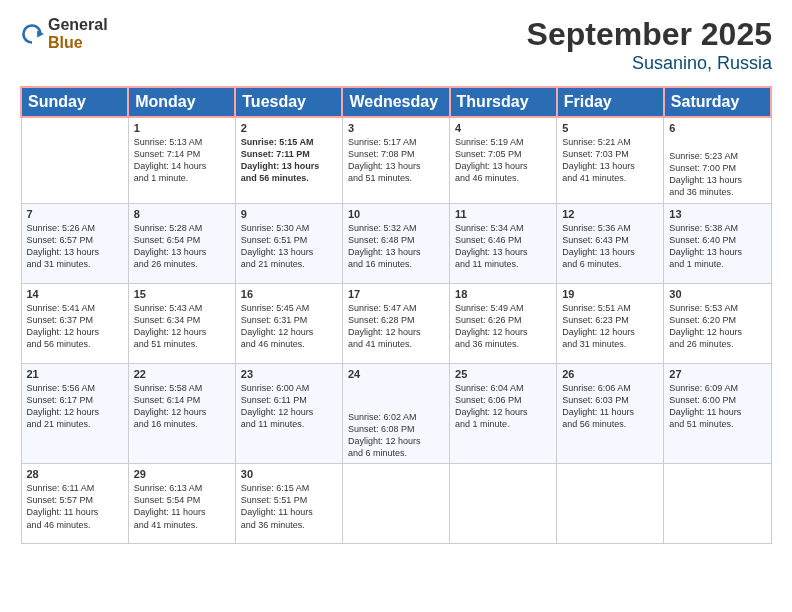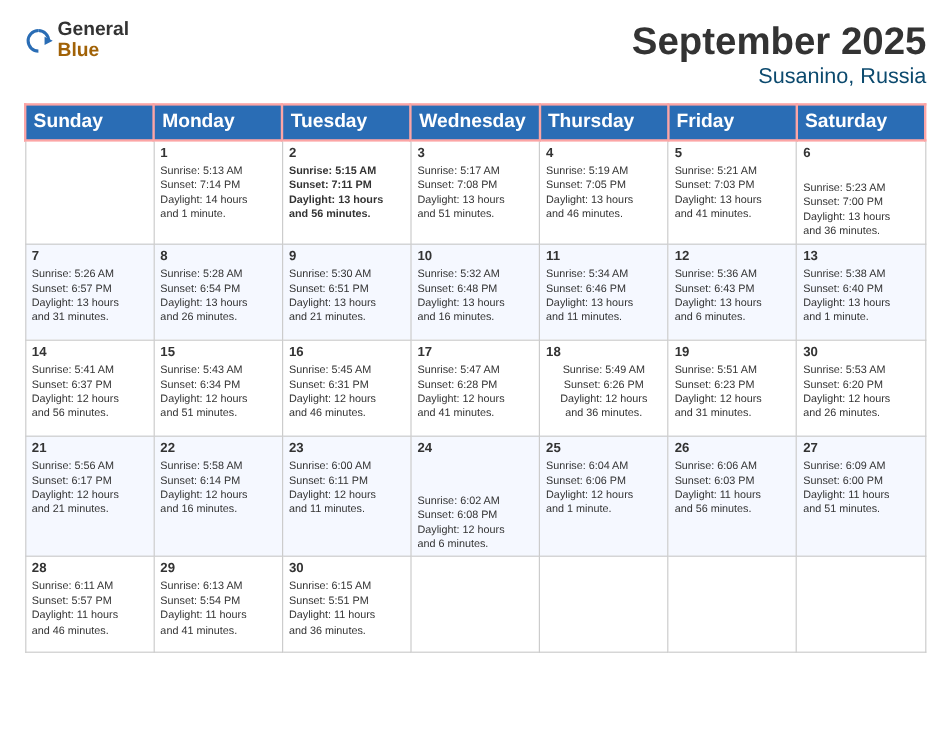--- a/index.html
+++ b/index.html
@@ -259,21 +259,21 @@
           </td>
           <td>
             <span class="day-number">17</span>
             <div class="cell-text" style="white-space: pre-line;">Sunrise: 5:47 AM
 Sunset: 6:28 PM
 Daylight: 12 hours
 and 41 minutes.</div>
           </td>
           <td>
             <span class="day-number">18</span>
-            <div class="cell-text" style="white-space: pre-line; text-align: center;">Sunrise: 5:49 AM
+            <div class="cell-text" style="white-space: pre-line;">Sunrise: 5:49 AM
 Sunset: 6:26 PM
 Daylight: 12 hours
 and 36 minutes.</div>
           </td>
           <td>
             <span class="day-number">19</span>
             <div class="cell-text" style="white-space: pre-line;">Sunrise: 5:51 AM
 Sunset: 6:23 PM
 Daylight: 12 hours
 and 31 minutes.</div>

